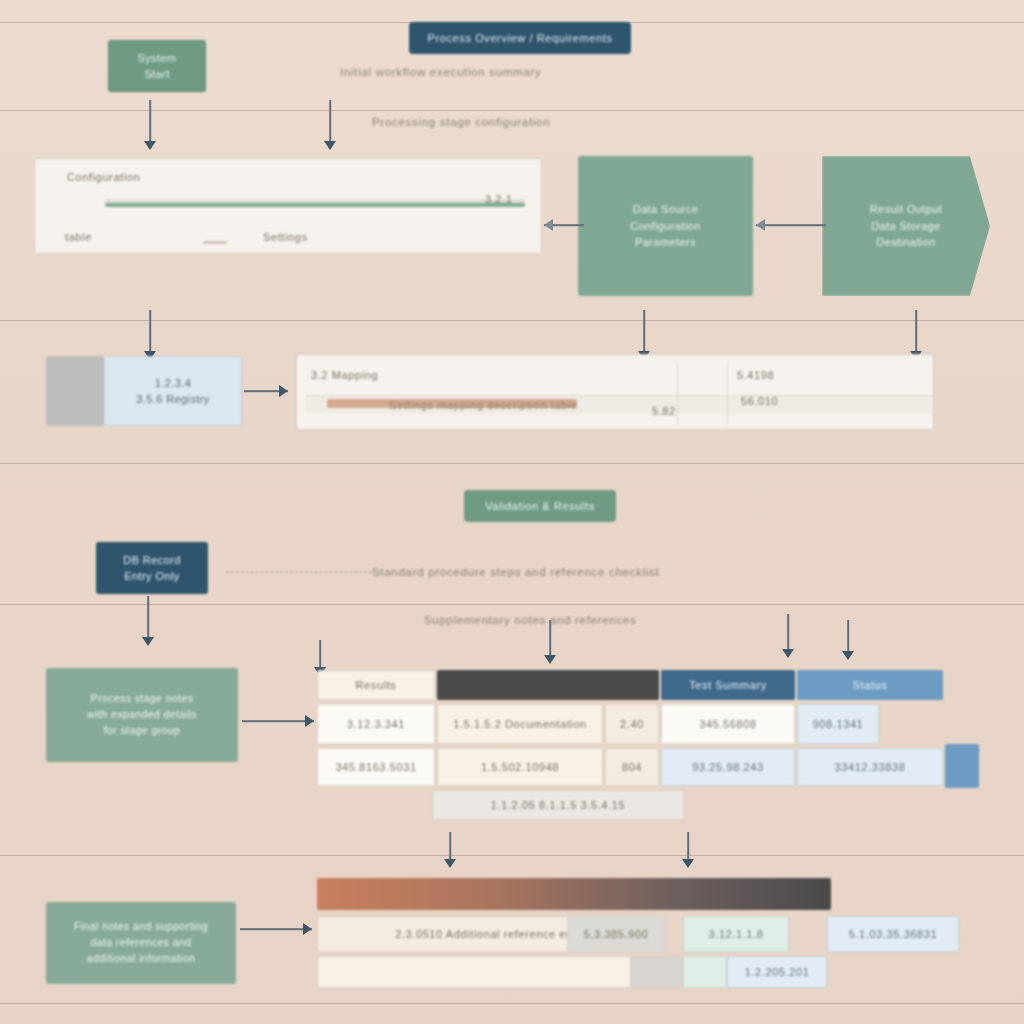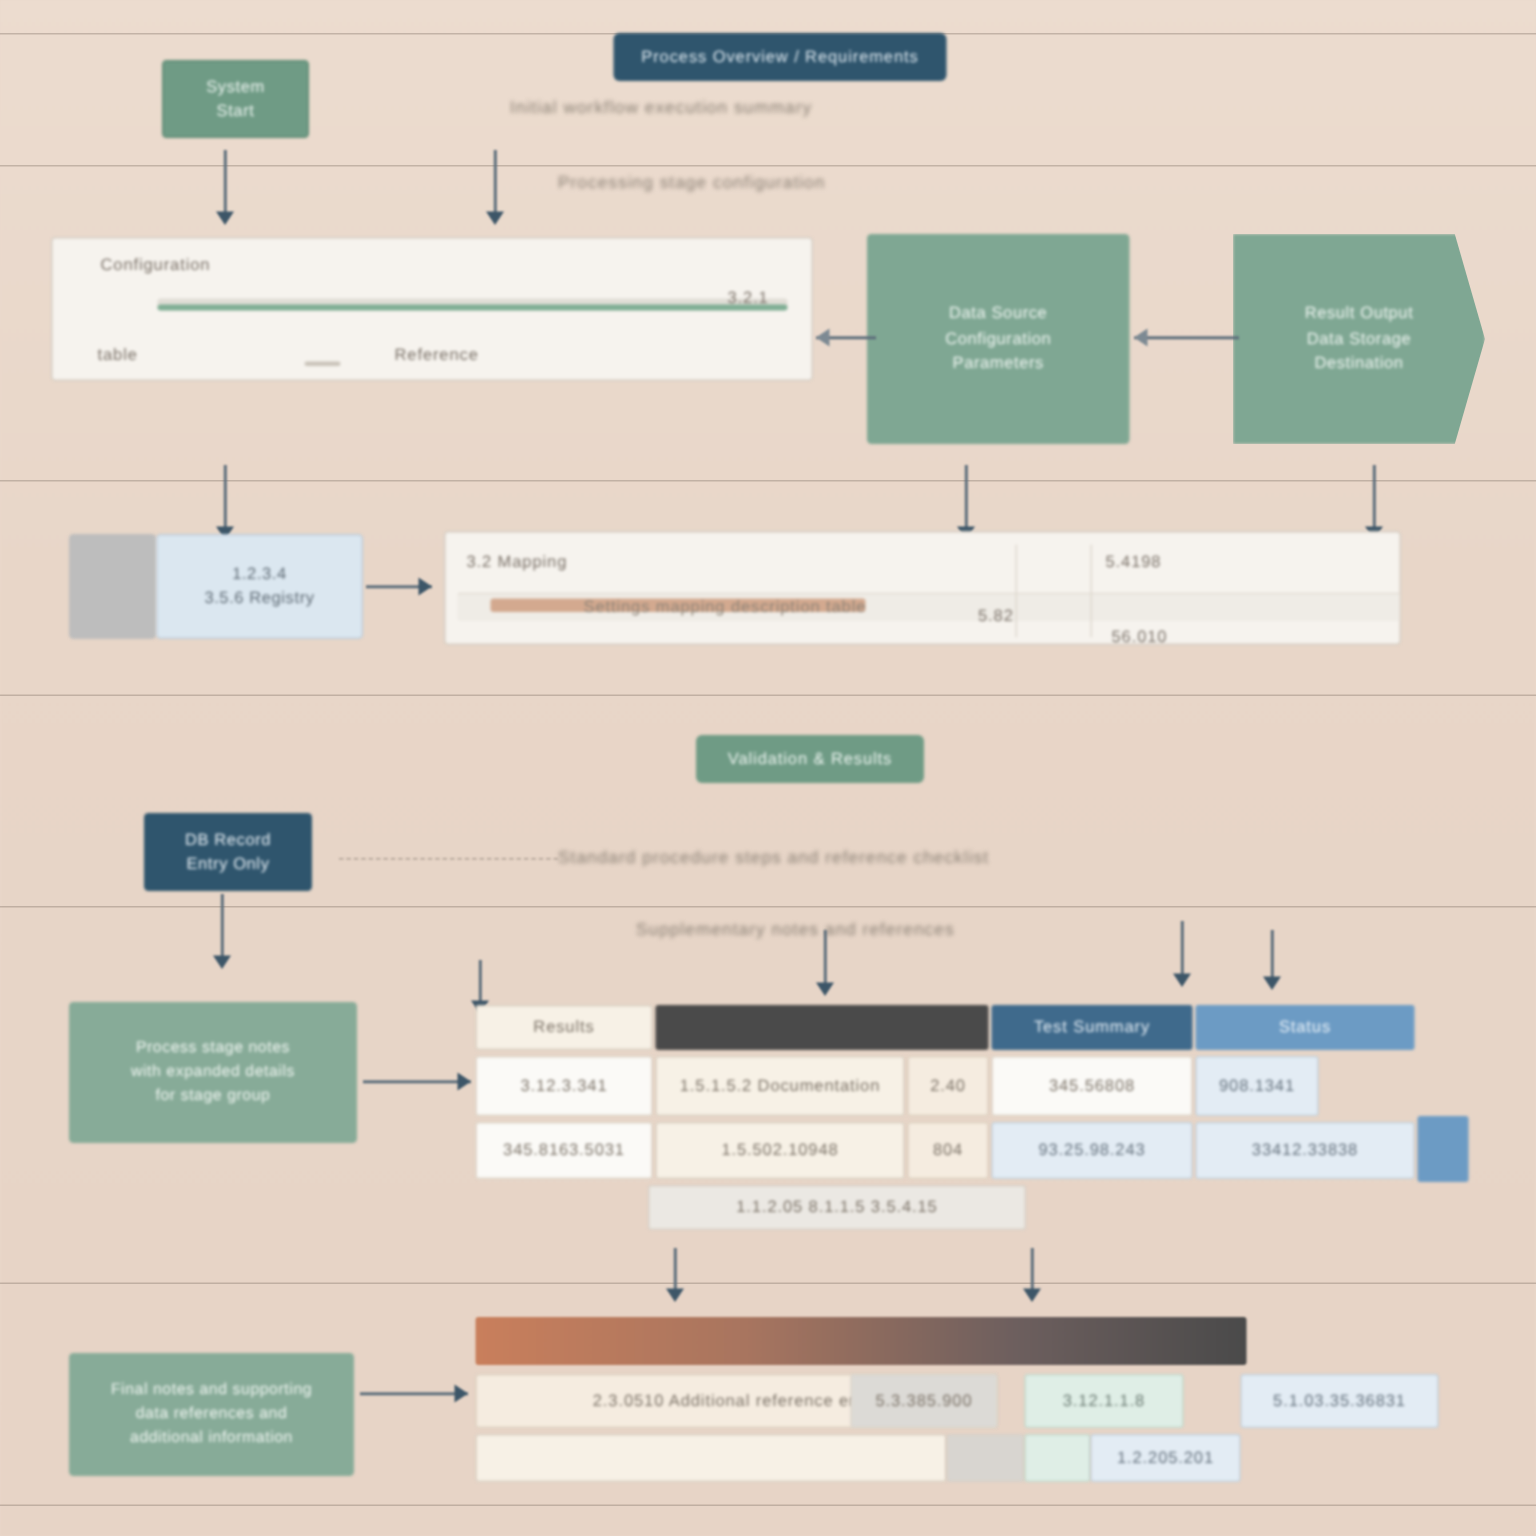--- a/index.html
+++ b/index.html
@@ -233,21 +233,21 @@
   <div class="shaft-v" style="height:42px;"></div>
   <div class="head-down"></div>
 </div>
 
 <div class="panel" style="left:34px; top:158px; width:508px; height:96px;">
   <div class="ptitle" style="left:32px; top:12px;">Configuration</div>
   <div class="bar" style="left:70px; top:40px; width:420px; height:8px; background:#e0ddd6;"></div>
   <div class="bar" style="left:70px; top:44px; width:420px; height:4px; background:#7fae94;"></div>
   <div class="ptitle" style="left:450px; top:34px;">3.2.1</div>
   <div class="ptitle" style="left:30px; top:72px;">table</div>
-  <div class="ptitle" style="left:228px; top:72px;">Reference</div>
+  <div class="ptitle" style="left:228px; top:72px;">Settings</div>
   <div class="bar" style="left:168px; top:82px; width:24px; height:3px; background:#c9c3b9;"></div>
 </div>
 
 <div class="node greenpale" style="left:578px; top:156px; width:175px; height:140px; white-space:pre-line;">Data Source
 Configuration
 Parameters</div>
 
 <div class="node hex" style="left:822px; top:156px; width:168px; height:140px; white-space:pre-line;">Result Output
 Data Storage
 Destination</div>
@@ -283,21 +283,21 @@
   <div class="head-right"></div>
 </div>
 
 <div class="panel" style="left:296px; top:354px; width:638px; height:76px;">
   <div class="ptitle" style="left:14px; top:14px;">3.2 Mapping</div>
   <div class="bar" style="left:8px; top:40px; width:650px; height:18px; background:#efece6; border-top:1px solid #ded8ce;"></div>
   <div class="bar" style="left:30px; top:44px; width:250px; height:9px; background:#d3a98f;"></div>
   <div class="ptitle" style="left:92px; top:44px; color:#8e8478;">Settings mapping description table</div>
   <div class="ptitle" style="left:355px; top:50px;">5.82</div>
   <div class="ptitle" style="left:440px; top:14px;">5.4198</div>
-  <div class="ptitle" style="left:444px; top:64px;">56.010</div>
+  <div class="ptitle" style="left:444px; top:40px;">56.010</div>
   <div class="bar" style="left:380px; top:8px; width:1px; height:62px; background:#ddd7cd;"></div>
   <div class="bar" style="left:430px; top:8px; width:1px; height:62px; background:#ddd7cd;"></div>
 </div>
 
 <div class="pill green" style="left:464px; top:490px; width:152px; height:32px;">Validation &amp; Results</div>
 
 <div class="node navy" style="left:96px; top:542px; width:112px; height:52px; white-space:pre-line;">DB Record
 Entry Only</div>
 
 <div class="dashline" style="left:226px; top:572px; width:146px;"></div>

